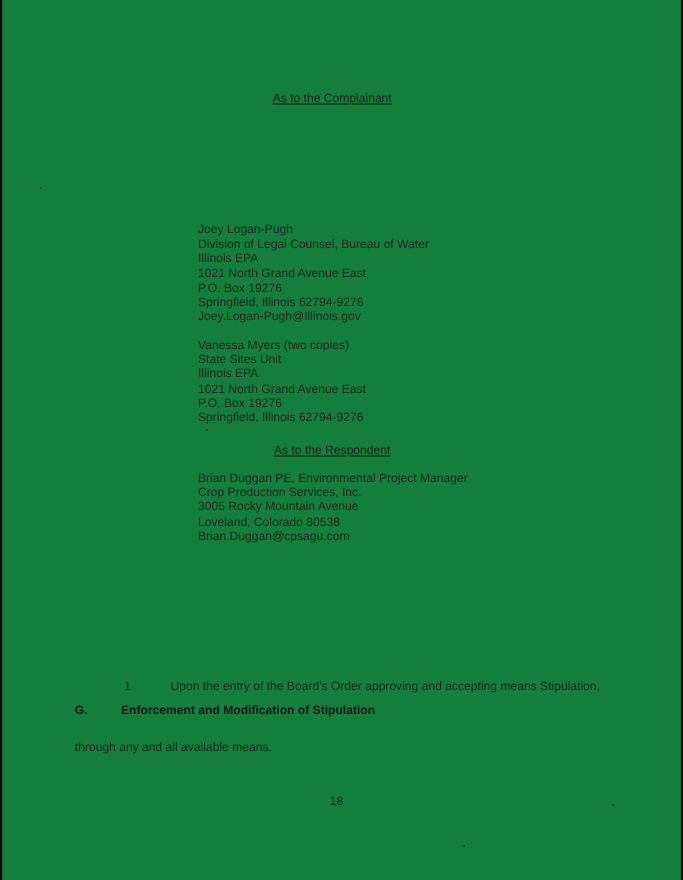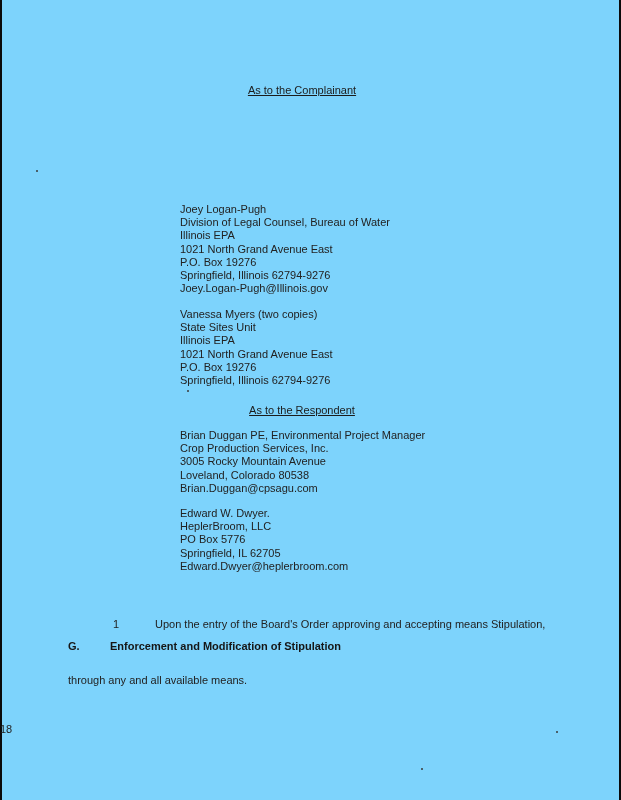--- a/index.html
+++ b/index.html
@@ -4,21 +4,21 @@
   <style>
     html, body {
       margin: 0;
       padding: 0;
       background: #ffffff;
     }
     .sheet {
       position: relative;
       width: 621px;
       height: 800px;
-      background: #7dd3fc;
+      background: #15803d;
       font-family: "Liberation Sans", sans-serif;
       font-size: 11px;
       color: #1f1f1f;
       overflow: hidden;
     }
     .scan-edge {
       position: absolute;
       top: 0;
       bottom: 0;
       width: 2px;
@@ -66,20 +66,21 @@
     .para-num {
       display: inline-block;
       width: 42px;
     }
 
     .page-number {
       position: absolute;
       left: 0;
       top: 723px;
       width: 612px;
+      text-align: center;
       color: #222;
     }
 
     .artifact {
       position: absolute;
       width: 2px;
       height: 2px;
       background: #3a3a3a;
       border-radius: 50%;
     }
@@ -112,25 +113,20 @@
 
   <div class="center-heading" style="top:404px">
     <span class="underlined">As to the Respondent</span>
   </div>
 
   <div class="addr" style="top:429px">Brian Duggan PE, Environmental Project Manager
 Crop Production Services, Inc.
 3005 Rocky Mountain Avenue
 Loveland, Colorado 80538
 Brian.Duggan@cpsagu.com</div>
-  <div class="addr" style="top:507px">Edward W. Dwyer.
-HeplerBroom, LLC
-PO Box 5776
-Springfield, IL 62705
-Edward.Dwyer@heplerbroom.com</div>
 
   <div class="section-heading" style="top:592px">
     <span class="section-letter">G.</span><span class="section-title">Enforcement and Modification of Stipulation</span>
   </div>
 
   <div class="para-line first" style="top:618px">
     <span class="para-num">1</span><span>Upon the entry of the Board's Order approving and accepting means Stipulation,</span>
   </div>
   <div class="para-line" style="top:674px">through any and all available means.</div>
 

